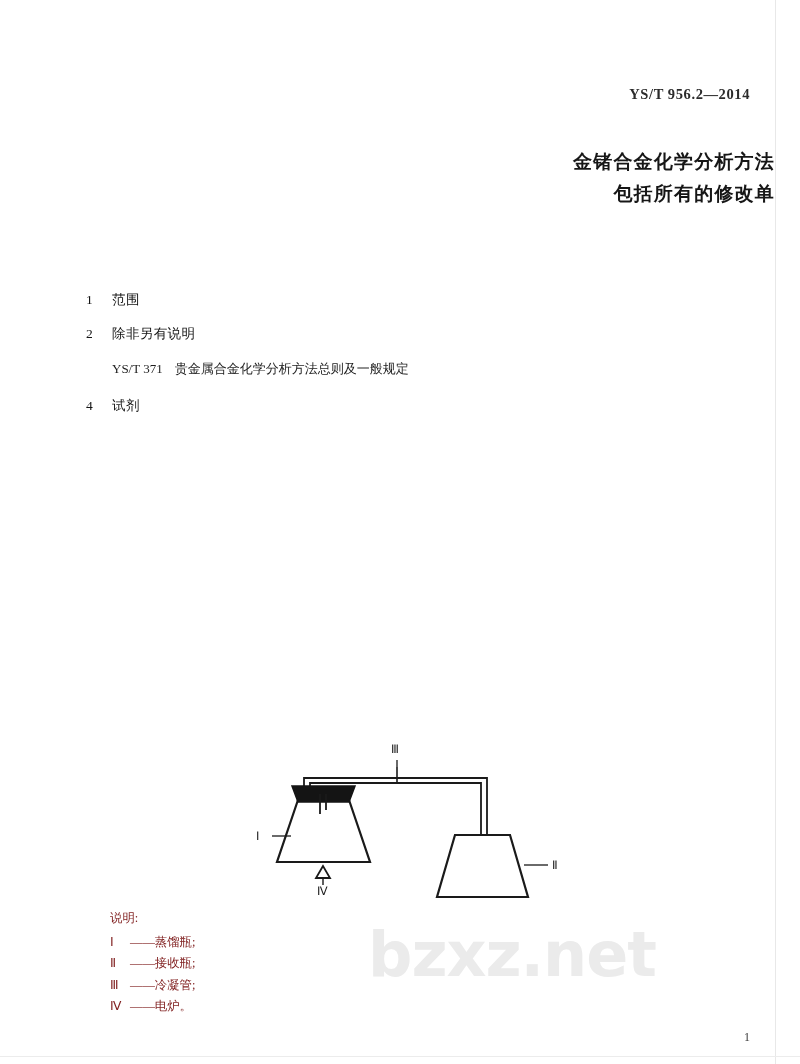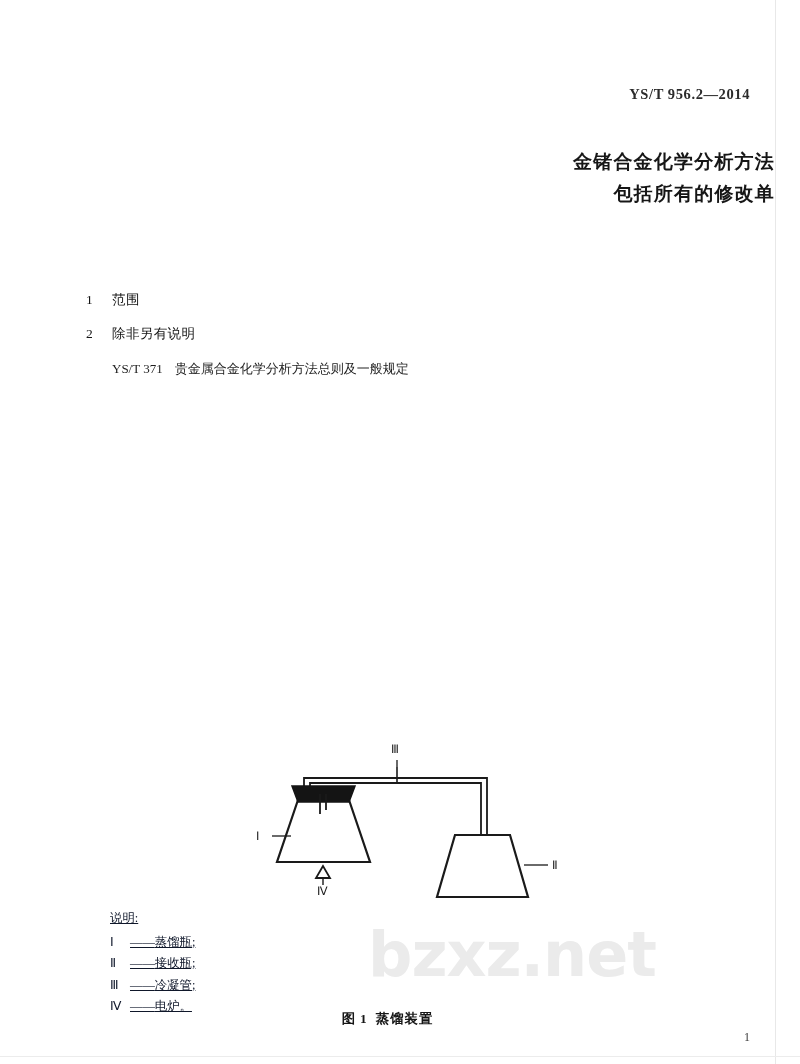--- a/index.html
+++ b/index.html
@@ -111,22 +111,21 @@
     position: relative;
     width: 775px;
     height: 150px;
   }
   .legend {
     position: absolute;
     top: 908px;
     left: 110px;
     font-size: 12.4px;
     line-height: 21.5px;
-    color: #0f172a;
-    text-decoration: underline;
+    color: #7f1d1d;
   }
   .legend-title { margin-bottom: 2px; }
   .legend-item .rn {
     display: inline-block;
     min-width: 20px;
     font-family: "Liberation Serif", serif;
   }
   .fig-caption {
     position: absolute;
     top: 1010px;
@@ -199,20 +198,23 @@
       </div>
       <p class="ref-line block-gap">
         <span class="ref-id">YS/T 371</span><span>贵金属合金化学分析方法总则及一般规定</span>
       </p>
     </div>
 
     <div>
     </div>
 
     <div>
+      <div class="sec-head">
+        <span class="num">4</span><span>试剂</span>
+      </div>
     </div>
 
   </div>
 
   <div class="watermark">bzxz.net</div>
 
   <div class="figure-area">
     <div class="fig-canvas">
       <svg width="775" height="150" viewBox="0 0 775 150">
 
@@ -257,19 +259,16 @@
       <span class="rn">Ⅱ</span><span>——</span><span>接收瓶;</span>
     </div>
     <div class="legend-item">
       <span class="rn">Ⅲ</span><span>——</span><span>冷凝管;</span>
     </div>
     <div class="legend-item">
       <span class="rn">Ⅳ</span><span>——</span><span>电炉。</span>
     </div>
   </div>
 
-  <div class="fig-caption">
-    <span>图</span><span class="cap-num">1</span><span>蒸馏装置</span>
-  </div>
 
   <div class="page-number">1</div>
 
 </div>
 
 </body></html>

